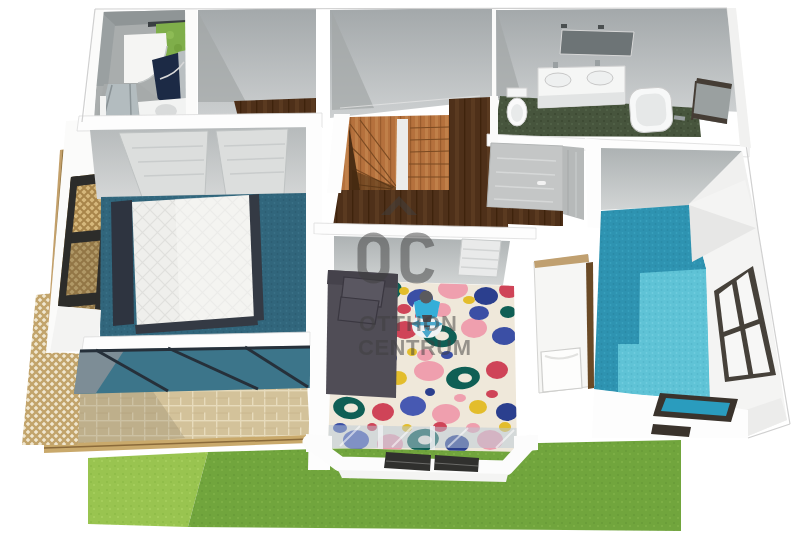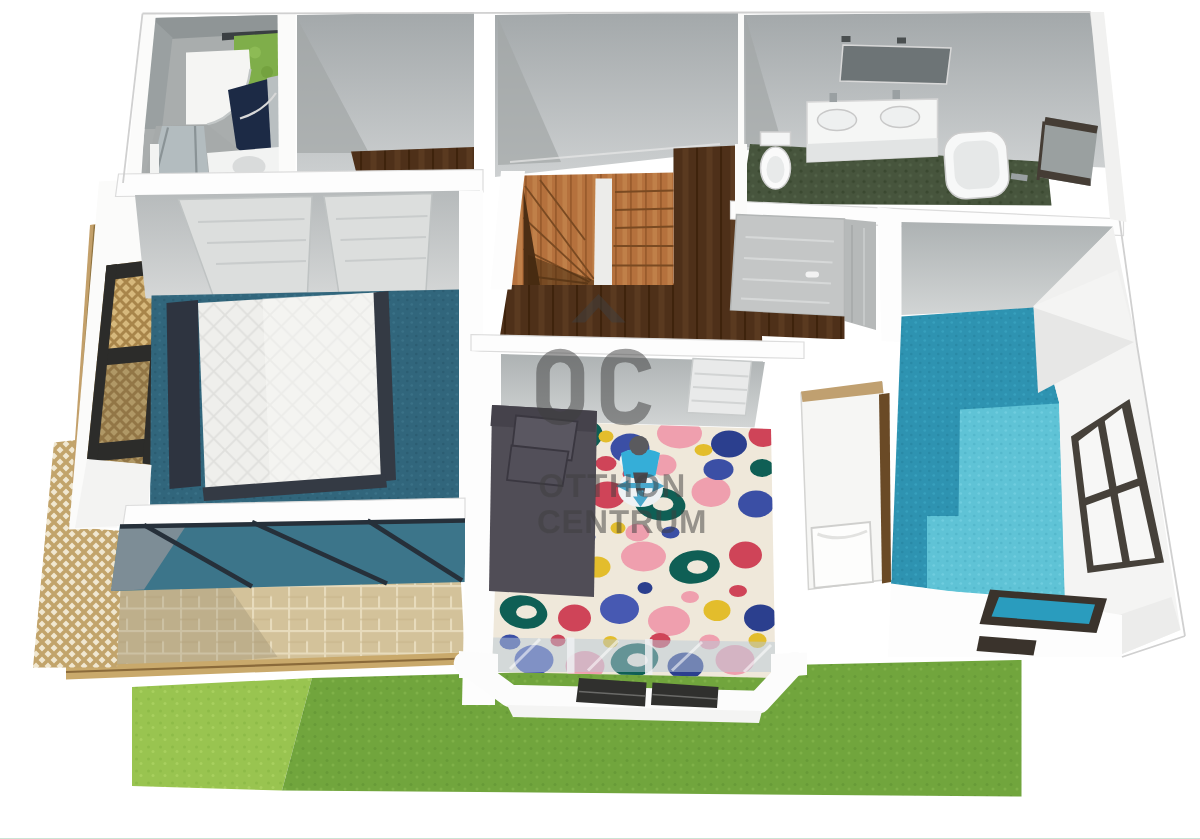--- a/index.html
+++ b/index.html
@@ -1,16 +1,16 @@
 <!DOCTYPE html>
 <html><head>
 <meta charset="utf-8">
 <style>
 html,body{margin:0;padding:0;background:#ffffff;}
-#stage{width:800px;height:559px;position:relative;overflow:hidden;background:#15803d;font-family:"Liberation Sans",sans-serif;text-decoration:underline;}
+#stage{width:800px;height:559px;position:relative;overflow:hidden;background:#8b5cf6;font-family:"Liberation Sans",sans-serif;text-decoration:underline;}
 </style>
 </head>
 <body>
 <div id="stage">
 <svg width="800" height="559" viewBox="0 0 800 559">
 <defs>
 <linearGradient id="wallN" x1="0" y1="0" x2="0" y2="1">
   <stop offset="0" stop-color="#a3a8aa"></stop>
           <stop offset="1" stop-color="#cdd0d1"></stop>
 </linearGradient>

